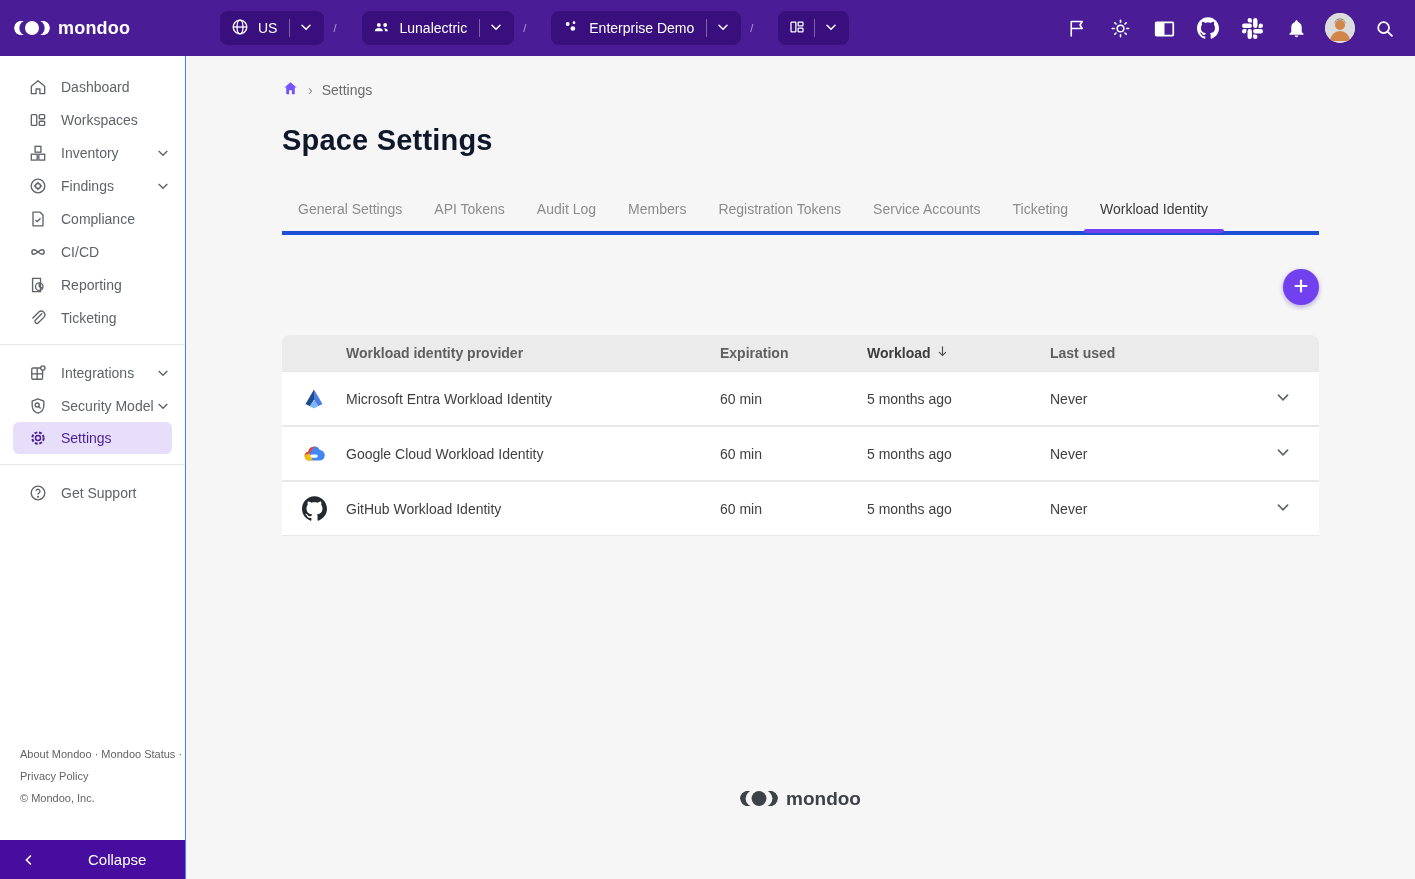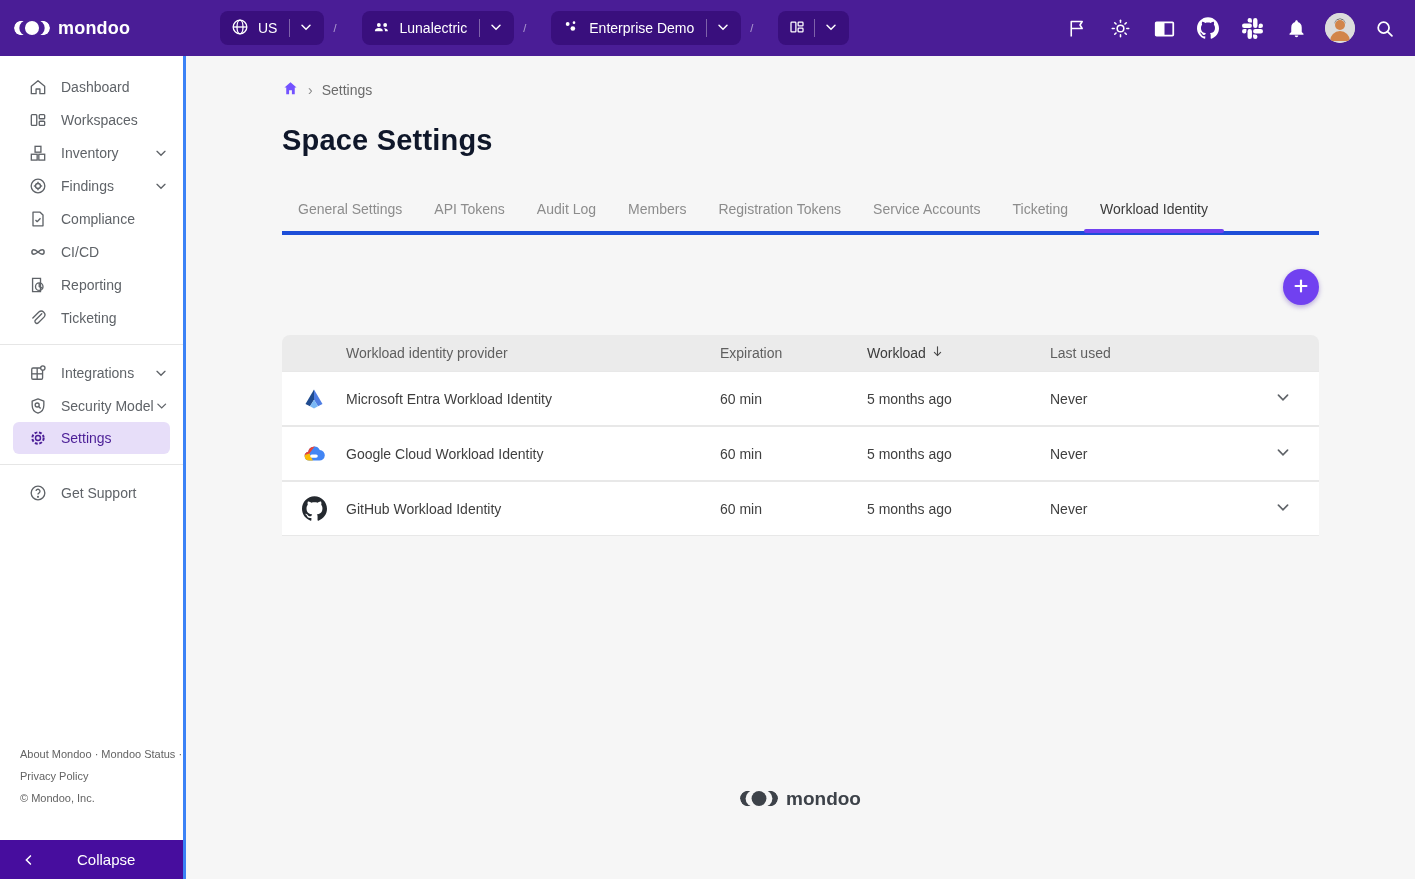--- a/index.html
+++ b/index.html
@@ -15,53 +15,53 @@
   .pill { display:flex; align-items:center; height:34px; padding:0 10px; background:#390F7D; border-radius:8px; color:#fff; font-size:14px; cursor:pointer; border:none;margin-left:16px; }
   .pill .plabel { margin:0 4px 0 8px; }
   .pill .vsep { width:1px; height:18px; background:rgba(255,255,255,.35); margin:0 8px; }
   .crumb-slash { color:rgba(255,255,255,.55); font-size:11px; margin:0 5px; }
   .top-actions { margin-left:auto; display:flex; align-items:center; gap:6px; padding-right:12px; }
   .iconbtn { width:38px; height:38px; display:flex; align-items:center; justify-content:center; background:transparent; border:none; cursor:pointer; border-radius:50%; }
   .iconbtn svg { display:block; }
   .avatar { width:30px; height:30px; border-radius:50%; overflow:hidden; background:#d8d8d8; }
 
   
-  .sidebar { position:absolute; top:56px; left:0; width:186px; bottom:0; background:#fff; border-right:3px solid #3b82f6; z-index:10; }
+  .sidebar { position:absolute; top:56px; left:0; width:186px; bottom:0; background:#fff; border-right:1px solid #3b82f6; z-index:10; }
   .nav { padding-top:14px; }
   .nav-item { display:flex; align-items:center; height:33px; padding:0 14px 0 28px; color:#5f6368; font-size:14px; cursor:pointer; }
   .nav-item .ni-icon { width:20px; height:20px; margin-right:13px; color:#5f6368; flex:0 0 auto; }
   .nav-item .ni-label { flex:1; white-space:nowrap; }
   .nav-item .ni-chev { width:16px; height:16px; color:#5f6368; }
   .nav-item.active { background:#E7DEF9; color:#4A1D96; border-radius:6px; margin:0 13px; padding:0 14px 0 15px; height:32px; font-weight:500; }
   .nav-item.active .ni-icon { color:#4A1D96; }
   .nav-divider { height:1px; background:#e6e6e6; margin:10px 0 11px 0; }
   .side-footer { position:absolute; left:20px; bottom:70px; font-size:11px; color:#636363; line-height:22px; }
   .side-footer a { color:#636363; text-decoration:none; cursor:pointer; }
   .collapse-bar { position:absolute; left:0; right:0; bottom:0; height:39px; background:#470D9E; display:flex; align-items:center; color:#fff; cursor:pointer; border:none; }
   .collapse-bar .c-icon { margin-left:22px; width:14px; height:14px; }
-  .collapse-bar .c-label { font-size:15px; margin-left:41px; }
+  .collapse-bar .c-label { font-size:15px; margin-left:52px; }
 
   
   .main { position:absolute; top:56px; left:186px; right:0; bottom:0; overflow:hidden; }
   .container { width:1037px; margin:0 auto; }
   .breadcrumb { display:flex; align-items:center; margin-top:24px; font-size:14px; color:#6b6b6b; gap:9px; }
   .breadcrumb .home { display:flex; align-items:center; cursor:pointer; }
   .bc-sep { color:#8a8a8a; font-size:14px; }
   h1.page-title { margin-top:24px; font-size:29px; font-weight:700; color:#0f172a; letter-spacing:.2px; }
 
   .tabs { display:flex; margin-top:32px; border-bottom:4px solid #1d4ed8; }
   .tab { padding:12px 16px 14px 16px; font-size:14px; color:#8c8c8c; cursor:pointer; position:relative; white-space:nowrap; background:none; border:none; font-family:inherit; }
   .tab.active { color:#3c3c3c; font-weight:500; }
   .tab.active::after { content:""; position:absolute; left:0; right:0; bottom:-2px; height:4px; background:#7141F0; border-radius:2px; }
 
   .toolbar { display:flex; justify-content:flex-end; margin:34px 0 30px 0; }
   .fab { width:36px; height:36px; border-radius:50%; background:#7141F0; border:none; color:#fff; cursor:pointer; display:flex; align-items:center; justify-content:center; box-shadow:0 2px 5px rgba(64,20,170,.35); }
 
   .table { width:100%; }
-  .thead { display:grid; grid-template-columns:64px 374px 147px 183px 1fr 48px; align-items:center; height:36px; background:#EBEBEB; border-radius:8px 8px 0 0; font-size:14px; color:#5f5f5f; font-weight:400; }
+  .thead { display:grid; grid-template-columns:64px 374px 147px 183px 1fr 48px; align-items:center; height:36px; background:#EBEBEB; border-radius:8px 8px 0 0; font-size:14px; color:#5f5f5f; font-weight:700; }
   .thead .th { cursor:pointer; }
   .thead .th.sorted { color:#3c3c3c; display:flex; align-items:center; gap:4px; }
   .trow { display:grid; grid-template-columns:64px 374px 147px 183px 1fr 48px; align-items:center; height:55px; background:#fff; border:1px solid #e8e8e8; border-left:none; border-right:none; font-size:14px; color:#3f3f3f; cursor:pointer; }
   .trow:last-child { margin-bottom:0; }
   .cell-icon { display:flex; justify-content:center; align-items:center; }
   .row-chev { width:24px; height:24px; color:#5f6368; background:none; border:none; cursor:pointer; display:flex; align-items:center; justify-content:center; }
 
   .content-footer { display:flex; justify-content:center; align-items:center; gap:8px; margin-top:250px; }
   .content-footer .logotext { color:#3d4249; font-weight:700; font-size:19px; }
 </style>

